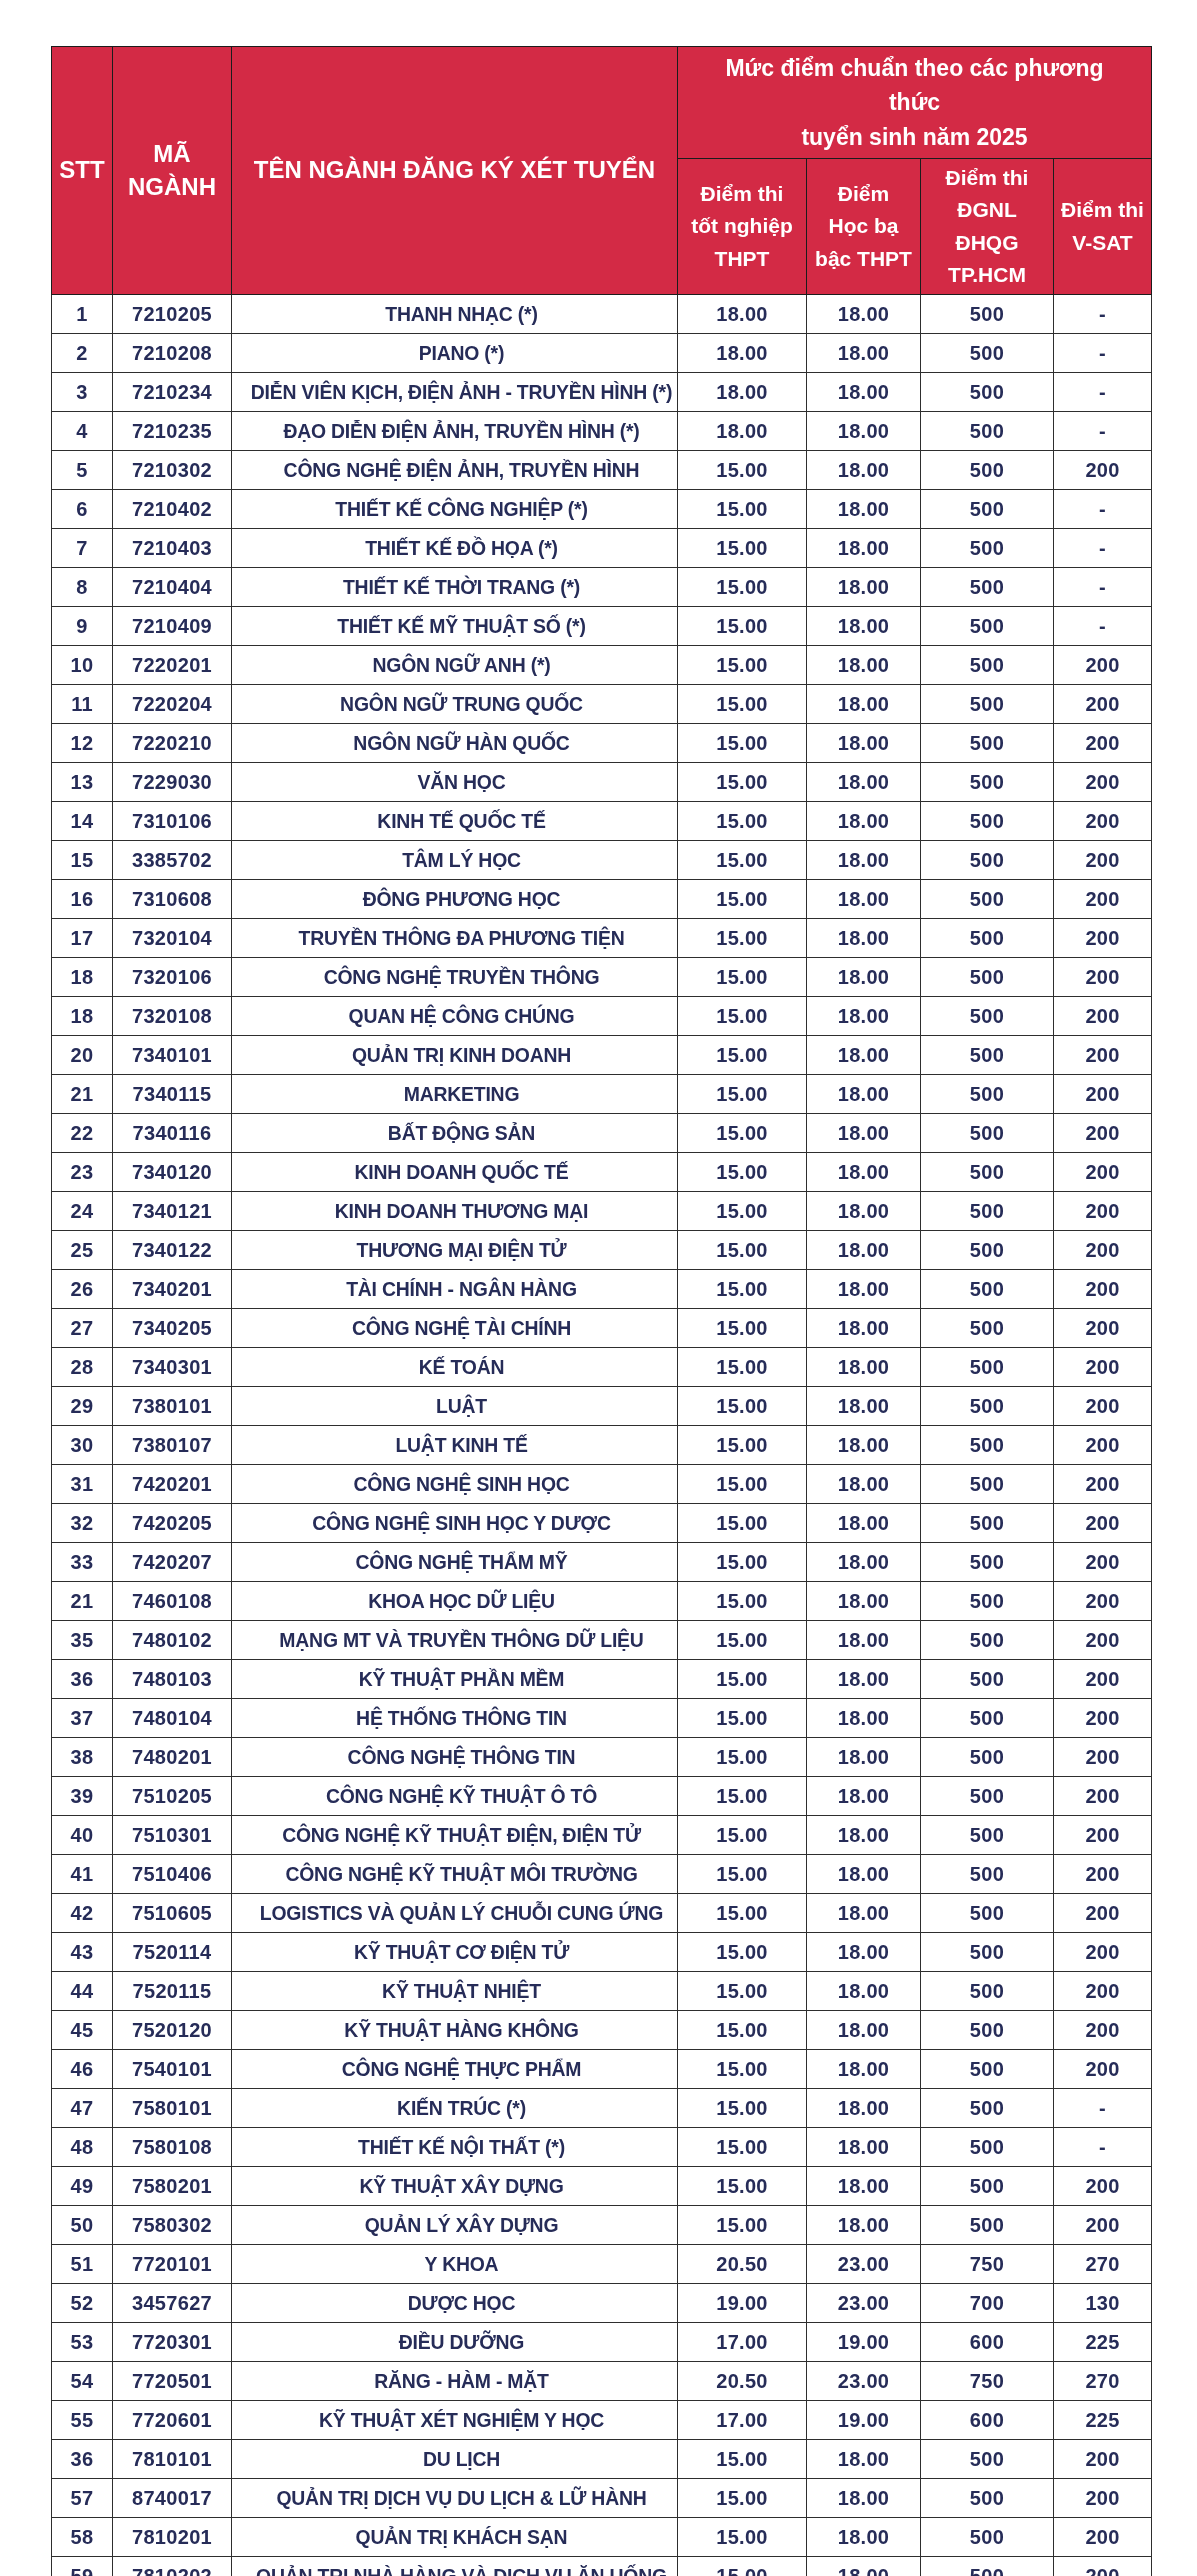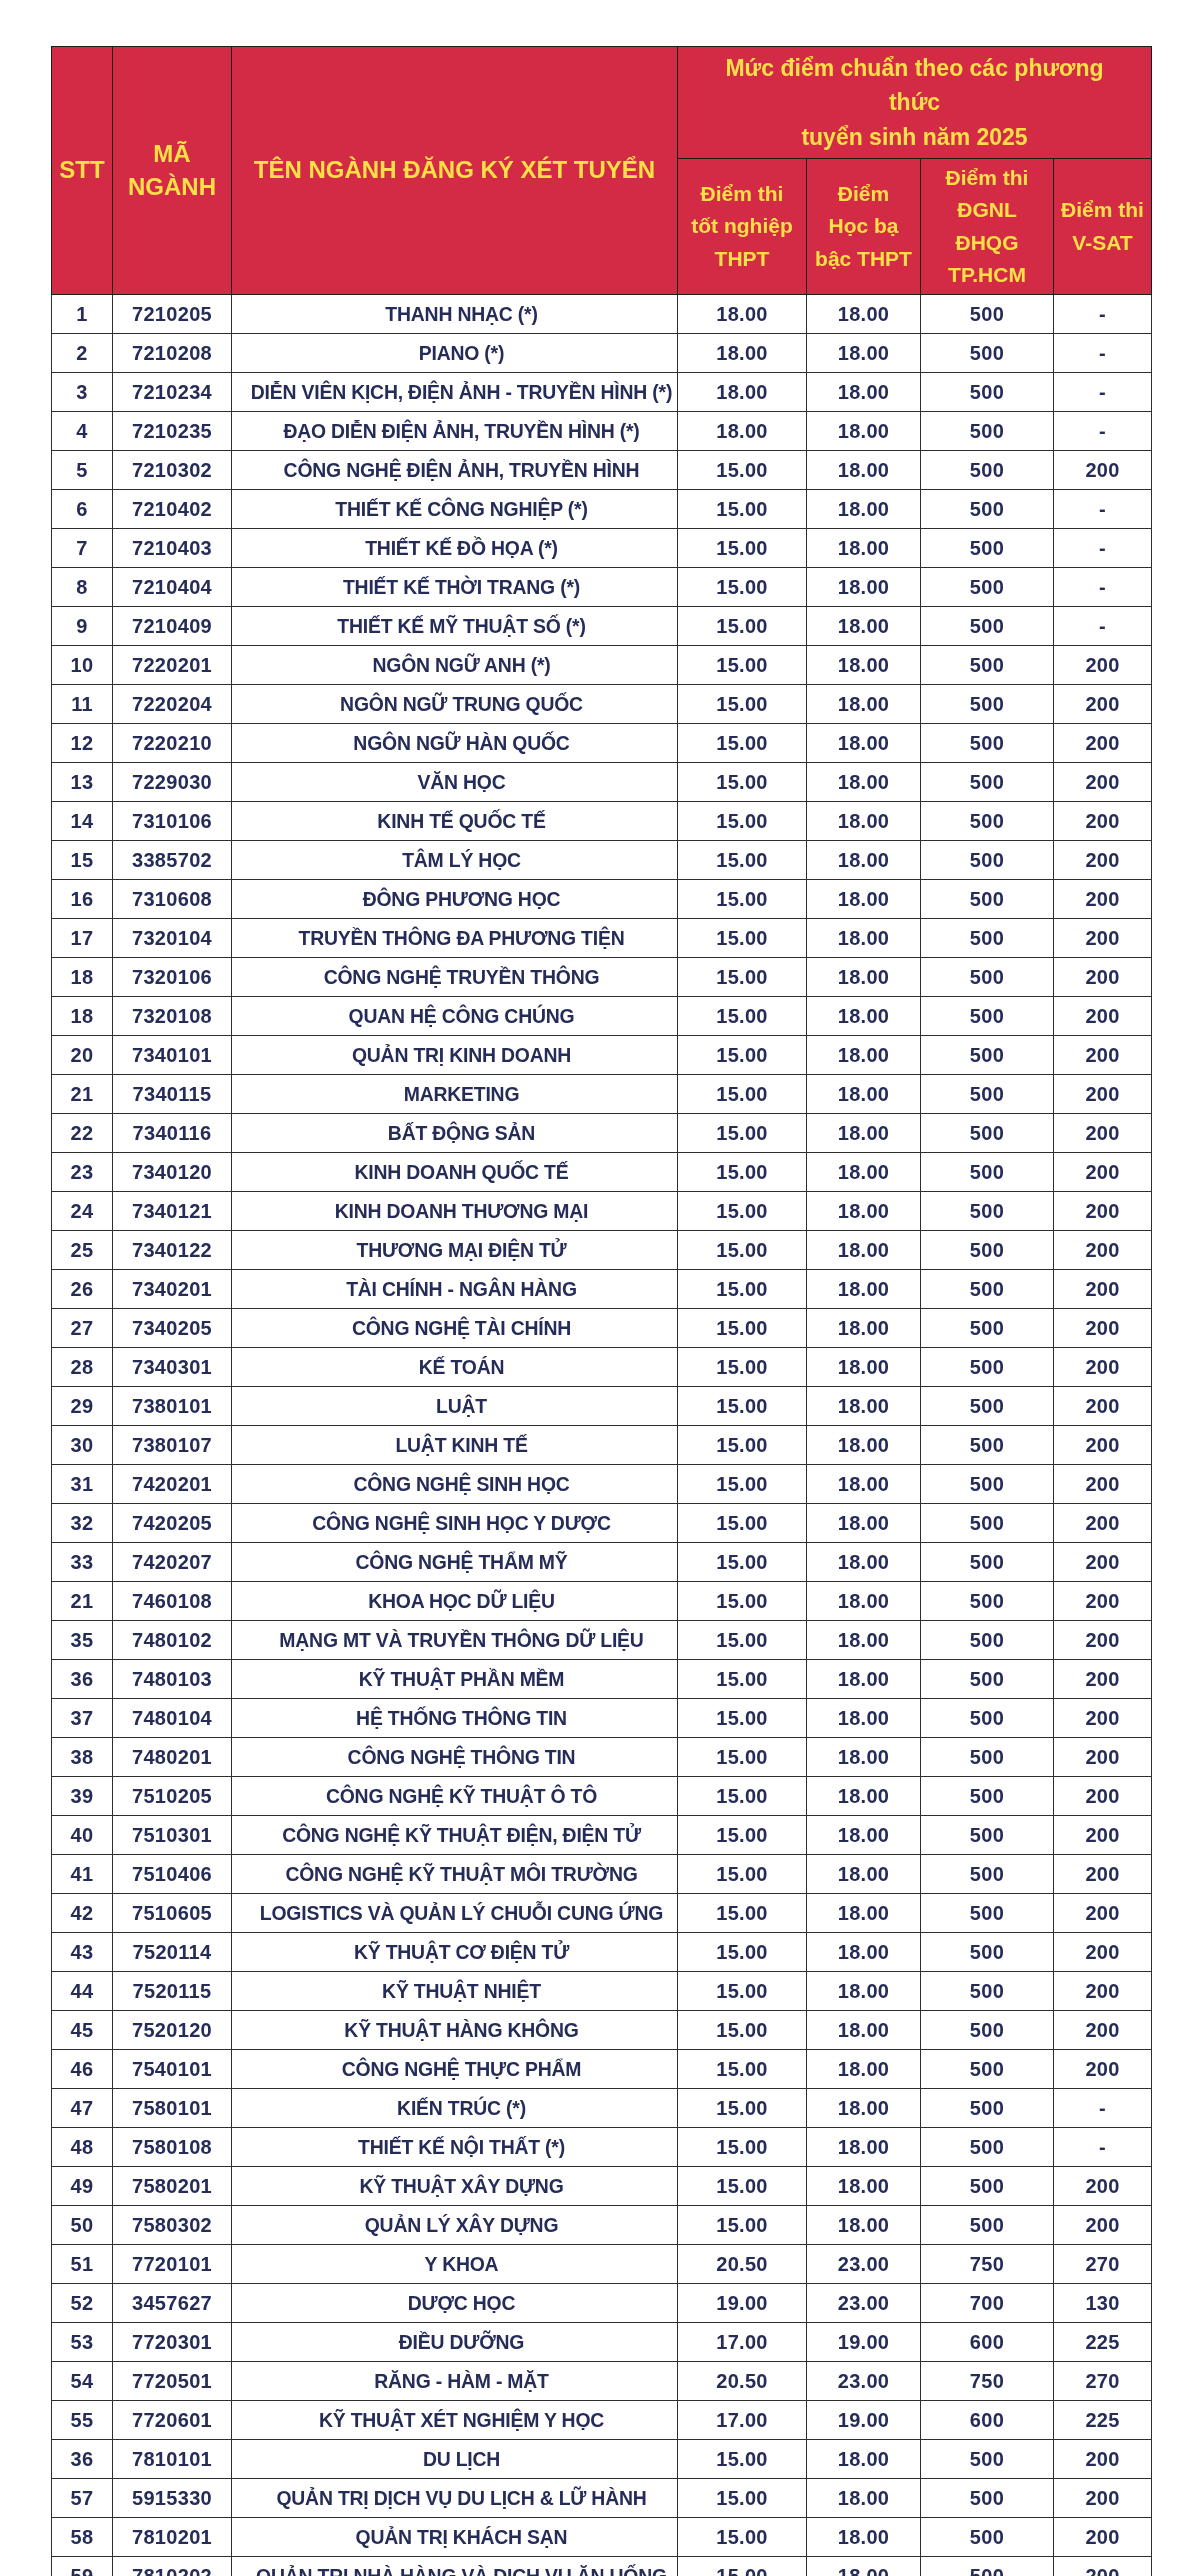--- a/index.html
+++ b/index.html
@@ -18,21 +18,21 @@
     border:1.9px solid #1c1c1c;
   }
   .score-table th,.score-table td{
     border:1.3px solid var(--line);
     box-sizing:border-box;
     overflow:hidden;
   }
   
   .score-table thead th{
     background:var(--red);
-    color:#fde047;
+    color:#ffffff;
     font-weight:bold;
     text-align:center;
     vertical-align:middle;
     border-color:#1c1c1c;
   }
   .h-main{font-size:24px;letter-spacing:0px;line-height:1.35;white-space:pre-line;}
   .h-group{font-size:23px;height:64px;line-height:1.5;white-space:pre-line;padding:3.8px 19px;}
   .h-sub{font-size:21px;height:124px;line-height:1.55;white-space:pre-line;padding:2.5px 3.8px;}
   
   .score-table tbody td{
@@ -597,21 +597,21 @@
           <td class="num">36</td>
           <td class="num">7810101</td>
           <td class="name">DU LỊCH</td>
           <td class="num">15.00</td>
           <td class="num">18.00</td>
           <td class="num">500</td>
           <td class="num">200</td>
         </tr>
         <tr>
           <td class="num">57</td>
-          <td class="num">5915330</td>
+          <td class="num">8740017</td>
           <td class="name">QUẢN TRỊ DỊCH VỤ DU LỊCH &amp; LỮ HÀNH</td>
           <td class="num">15.00</td>
           <td class="num">18.00</td>
           <td class="num">500</td>
           <td class="num">200</td>
         </tr>
         <tr>
           <td class="num">58</td>
           <td class="num">7810201</td>
           <td class="name">QUẢN TRỊ KHÁCH SẠN</td>

